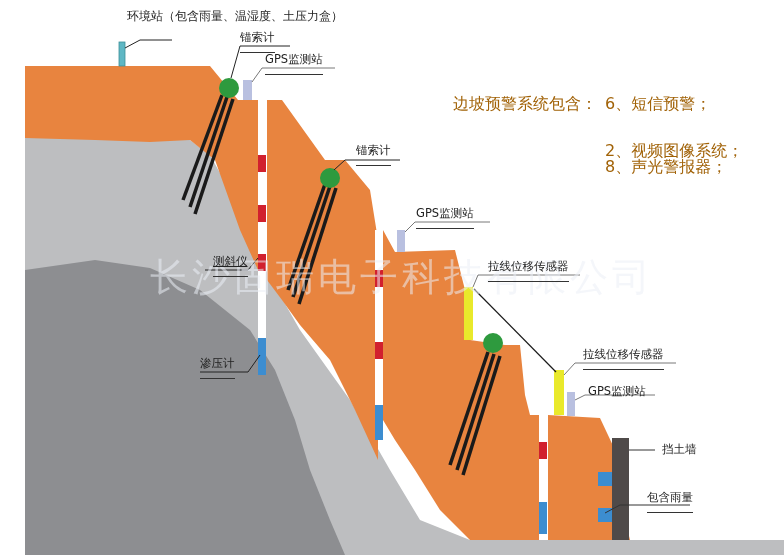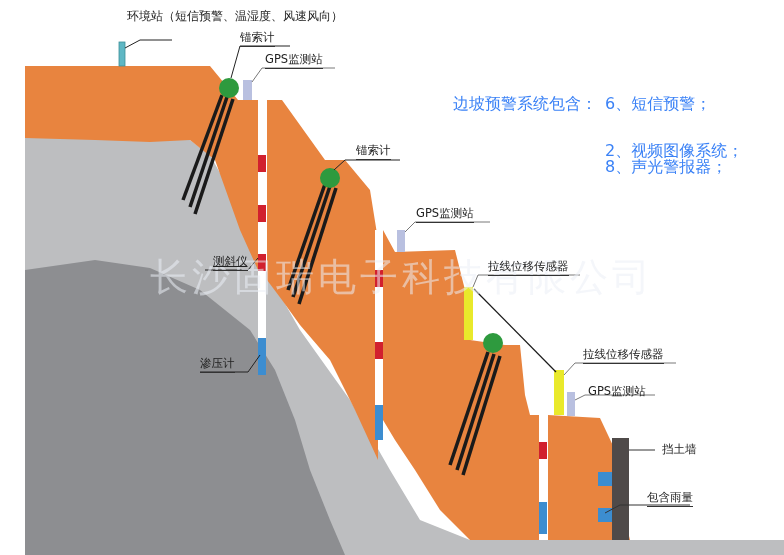--- a/index.html
+++ b/index.html
@@ -1,20 +1,20 @@
 <!DOCTYPE html>
 <html><head>
 <meta charset="utf-8">
 <style>
   html, body { margin:0; padding:0; background:#ffffff; }
   body { width:784px; height:555px; position:relative; overflow:hidden; font-family:"DejaVu Sans", sans-serif; }
   #diagram { position:absolute; left:0; top:0; width:784px; height:555px; }
   .lbl { position:absolute; font-size:11.5px; color:#222; white-space:nowrap; font-family:"DejaVu Sans", sans-serif; }
-  .lbl.u { border-bottom:1px solid #333; padding-bottom:1px;text-align:center; }
-  .title { position:absolute; font-size:16px; color:#3b82f6; white-space:nowrap; font-family:"DejaVu Sans", sans-serif; }
+  .lbl.u { border-bottom:1px solid #333; padding-bottom:7px;text-align:center; }
+  .title { position:absolute; font-size:16px; color:#a16207; white-space:nowrap; font-family:"DejaVu Sans", sans-serif; }
   .wm { position:absolute; left:150px; top:252px; font-size:38px; color:rgba(235,238,245,0.55); letter-spacing:4px; white-space:nowrap; font-family:Liberation Serif, serif; }
 </style>
 </head>
 <body>
 
 <svg id="diagram" viewBox="0 0 784 555" xmlns="http://www.w3.org/2000/svg">
 
   <path fill="#BDBEC0" d="M25,135 L170,135 L190,140 L210,155 L235,200 L260,260 L300,330 L350,400 L390,470 L420,520 L470,540 L784,540 L784,555 L25,555 Z"></path>
 
   <path fill="#8D8E91" d="M25,270 L95,260 L150,268 L200,290 L250,330 L275,370 L295,420 L310,470 L330,520 L345,555 L25,555 Z"></path>
@@ -92,21 +92,21 @@
   <polyline points="231,78 240,46 290,46" fill="none" stroke="#222" stroke-width="1"></polyline>
   <polyline points="334,170 345,160 400,160" fill="none" stroke="#222" stroke-width="1"></polyline>
   <polyline points="258,258 248,270 205,270" fill="none" stroke="#222" stroke-width="1"></polyline>
   <polyline points="260,355 248,372 200,372" fill="none" stroke="#222" stroke-width="1"></polyline>
   <line x1="629" y1="450" x2="655" y2="450" stroke="#333" stroke-width="1"></line>
   <polyline points="605,513 620,505 690,505" fill="none" stroke="#333" stroke-width="1"></polyline>
 </svg>
 
 <div class="wm">长沙固瑞电子科技有限公司</div>
 
-<div class="lbl" style="left:127px;top:8px;font-size:12px;">环境站（短信预警、温湿度、风速风向）</div>
+<div class="lbl" style="left:127px;top:8px;font-size:12px;">环境站（包含雨量、温湿度、土压力盒）</div>
 <div class="lbl u" style="left:240px;top:30px;">锚索计</div>
 <div class="lbl u" style="left:265px;top:52px;">GPS监测站</div>
 <div class="lbl u" style="left:356px;top:143px;">锚索计</div>
 <div class="lbl u" style="left:416px;top:206px;">GPS监测站</div>
 <div class="lbl u" style="left:213px;top:254px;text-decoration:underline;">测斜仪</div>
 <div class="lbl u" style="left:200px;top:356px;">渗压计</div>
 <div class="lbl u" style="left:488px;top:259px;">拉线位移传感器</div>
 <div class="lbl u" style="left:583px;top:347px;">拉线位移传感器</div>
 <div class="lbl" style="left:588px;top:384px;">GPS监测站</div>
 <div class="lbl" style="left:662px;top:442px;">挡土墙</div>

